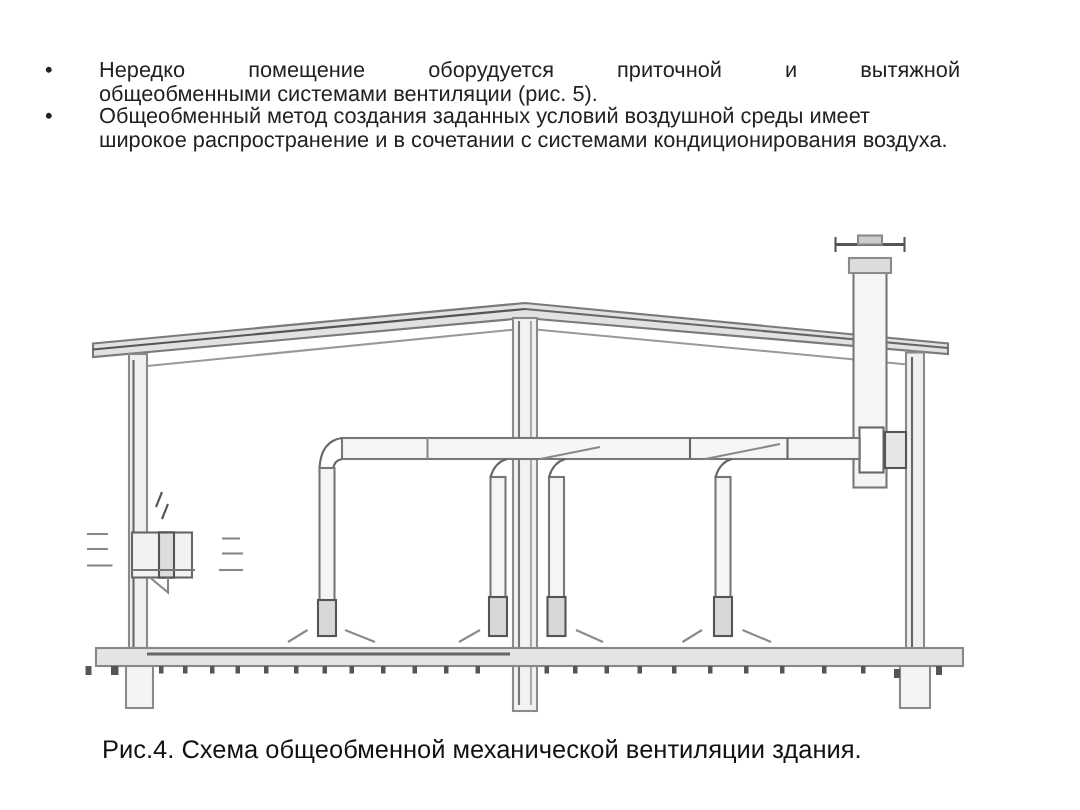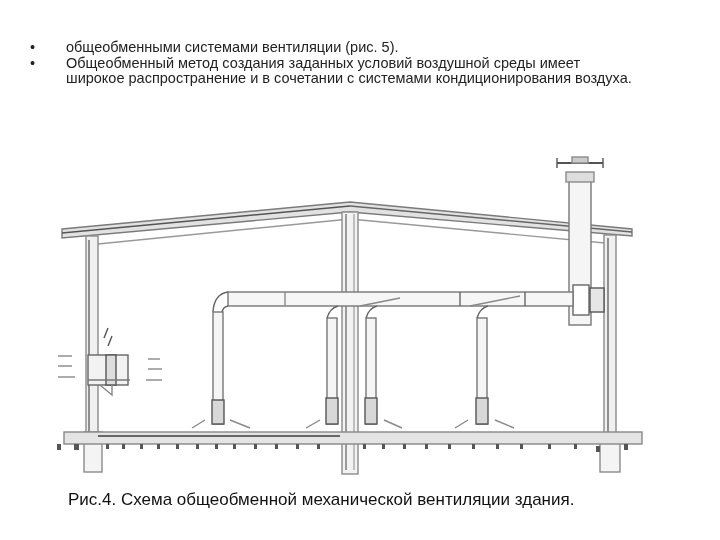--- a/index.html
+++ b/index.html
@@ -10,20 +10,26 @@
     .bullets li .justify { text-align: justify; text-align-last: justify; display: block; }
     .diagram { position: absolute; left: 0; top: 0; }
     .caption { position: absolute; left: 68px; top: 490px; font-size: 17px; color: #111; white-space: nowrap; }
   </style>
 </head>
 <body>
 
 <ul class="bullets">
   <li>
     <span class="dot">•</span>
+    <span class="justify">
+      <span>Нередко</span>
+      <span>помещение</span>
+      <span>оборудуется приточной</span>
+      <span>и вытяжной</span>
+    </span>
     <span>общеобменными системами вентиляции (рис. 5).</span>
   </li>
   <li>
     <span class="dot">•</span>
     <span>Общеобменный метод создания заданных условий воздушной среды имеет широкое распространение и в сочетании с системами кондиционирования воздуха.</span>
   </li>
 </ul>
 
 <svg class="diagram" width="720" height="540" viewBox="0 0 720 540" xmlns="http://www.w3.org/2000/svg">
   <g fill="none" stroke="#8a8a8a" stroke-width="1.4">

